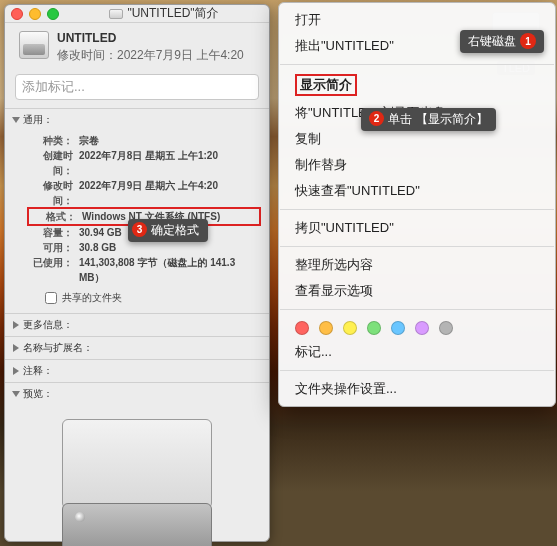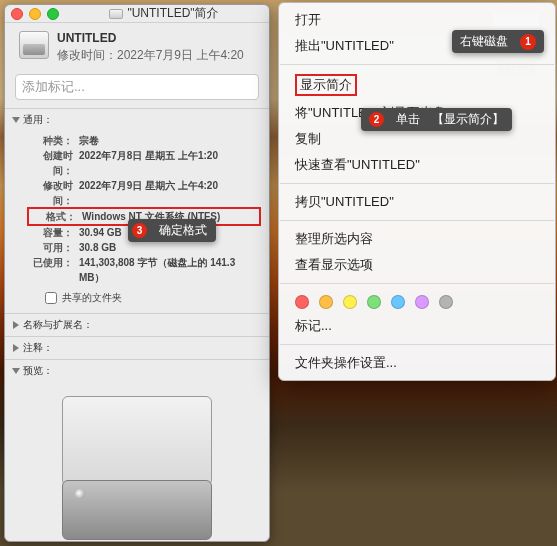--- a/index.html
+++ b/index.html
@@ -40,33 +40,33 @@
 
   .big-disk{margin:8px auto 0;width:190px;height:160px;position:relative;}
   .big-disk .top{position:absolute;left:20px;right:20px;top:6px;height:90px;background:linear-gradient(#f2f2f2,#d8d8d8);border:1px solid #9a9a9a;border-radius:6px;}
   .big-disk .bot{position:absolute;left:20px;right:20px;top:90px;height:60px;background:linear-gradient(#c4c4c4,#8a8a8a);border:1px solid #7c7c7c;border-radius:6px;}
   .big-disk .bot:after{content:"";position:absolute;left:12px;top:8px;width:10px;height:10px;border-radius:50%;background:radial-gradient(circle at 40% 40%,#fff,#888);}
 
   
   .ctx{position:absolute;left:278px;top:2px;width:278px;background:rgba(248,248,248,.98);border:1px solid #b8b8b8;border-radius:6px;box-shadow:0 6px 24px rgba(0,0,0,.45);padding:4px 0;}
   .mi{padding:4px 16px;font-size:13px;color:#222;display:flex;align-items:center;}
   .mi.sep{height:1px;padding:0;margin:5px 1px;background:#d8d8d8;}
-  .mi .hl{border:2px solid #d22;padding:0 3px;}
+  .mi .hl{border:2px solid #d22;padding:0 3px;font-weight:bold;}
   .tag-dots{display:flex;gap:10px;padding:6px 16px 4px;}
   .dot{width:14px;height:14px;border-radius:50%;border:1px solid rgba(0,0,0,.18);}
   .dot.r{background:#ff6460;} .dot.o{background:#ffbe46;} .dot.y{background:#fff050;}
   .dot.gr{background:#7de07b;} .dot.b{background:#6ac6ff;} .dot.p{background:#d99bff;} .dot.gy{background:#b4b4b4;}
 
   
   .desk-disk{position:absolute;right:6px;top:12px;width:70px;height:66px;text-align:center;}
   .desk-disk .ic{margin:0 auto 4px;width:48px;height:42px;background:linear-gradient(#fbfbfb,#d5d5d5);border:1px solid #888;border-radius:3px;position:relative;}
   .desk-disk .ic:after{content:"";position:absolute;left:5px;right:5px;bottom:5px;height:14px;background:linear-gradient(#c0c0c0,#8a8a8a);border-radius:2px;}
   .desk-disk .lbl{font-size:11px;color:#fff;background:rgba(60,60,60,.7);display:inline-block;padding:1px 5px;border-radius:3px;}
 
-  .badge{position:absolute;display:flex;align-items:center;background:#4b4b4b;color:#fff;font-size:12px;padding:3px 8px;border-radius:4px;gap:12px;box-shadow:0 2px 6px rgba(0,0,0,.4);}
+  .badge{position:absolute;display:flex;background:#4b4b4b;color:#fff;font-size:12px;padding:3px 8px;border-radius:4px;gap:4px;box-shadow:0 2px 6px rgba(0,0,0,.4);}
   .bnum{width:16px;height:16px;border-radius:50%;background:#e02814;color:#fff;font-size:10px;display:flex;align-items:center;justify-content:center;font-weight:600;}
   .bnum.sm{width:15px;height:15px;}
   .badge1{right:13px;top:30px;}
   .badge2{left:361px;top:108px;}
   .badge3{left:128px;top:219px;padding:3px 9px 3px 4px;}
 </style>
 </head>
 <body>
 
 <div class="bg"></div>
@@ -136,20 +136,26 @@
       <label class="chk">
         <input type="checkbox" style="">
         <span>共享的文件夹</span>
       </label>
     </div>
   </div>
 
   <div class="section">
       <div class="sec-head">
         <span class="tri"></span>
+        <span>更多信息：</span>
+      </div>
+    </div>
+  <div class="section">
+      <div class="sec-head">
+        <span class="tri"></span>
         <span>名称与扩展名：</span>
       </div>
     </div>
   <div class="section">
       <div class="sec-head">
         <span class="tri"></span>
         <span>注释：</span>
       </div>
     </div>
 
@@ -168,20 +174,21 @@
 
 <div class="ctx">
   <div class="mi">打开</div>
   <div class="mi">推出"UNTITLED"</div>
   <div class="mi sep"></div>
   <div class="mi">
       <span class="hl">显示简介</span>
     </div>
   <div class="mi">将"UNTITLED"刻录至光盘...</div>
   <div class="mi">复制</div>
+  <div class="mi">制作替身</div>
   <div class="mi">快速查看"UNTITLED"</div>
   <div class="mi sep"></div>
   <div class="mi">拷贝"UNTITLED"</div>
   <div class="mi sep"></div>
   <div class="mi">整理所选内容</div>
   <div class="mi">查看显示选项</div>
   <div class="mi sep"></div>
   <div class="tag-dots">
     <span class="dot r"></span>
     <span class="dot o"></span>

